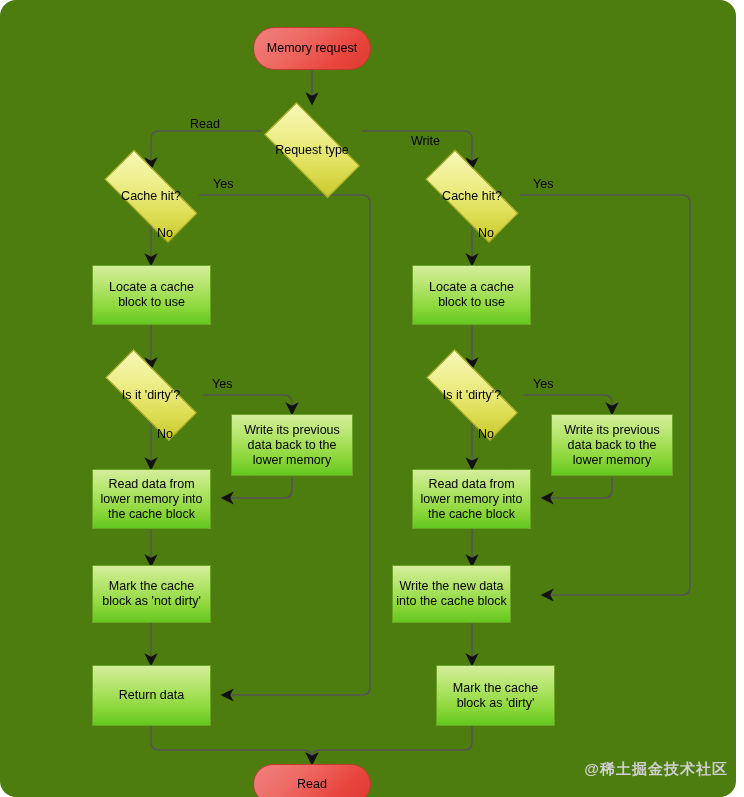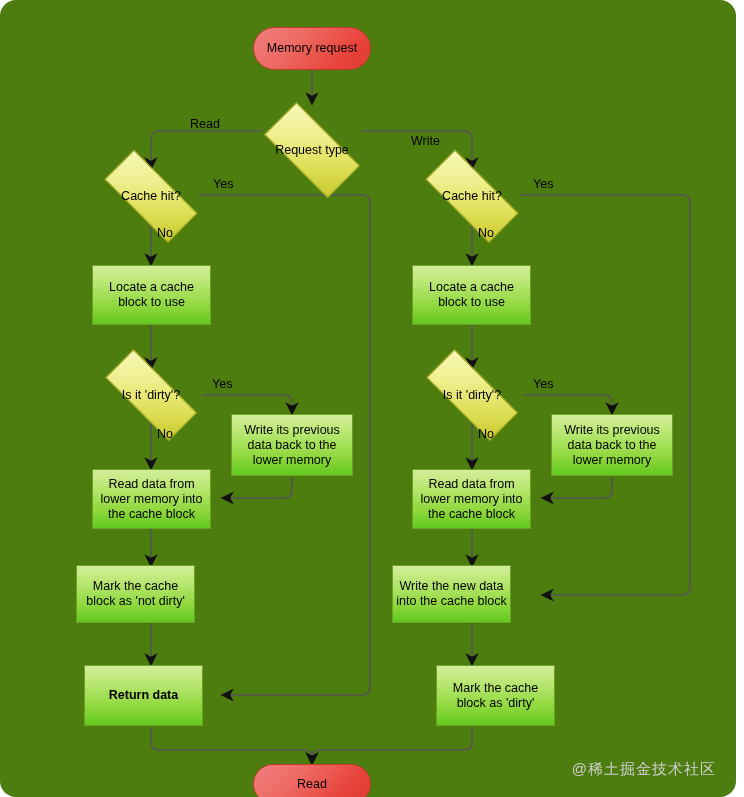--- a/index.html
+++ b/index.html
@@ -71,27 +71,28 @@
   }
   .edge-label {
     position: absolute;
     font-size: 12.5px;
     color: #000000;
     z-index: 4;
     white-space: nowrap;
   }
   .watermark {
     position: absolute;
-    right: 20px;
+    right: 8px;
     bottom: 18px;
     font-size: 15px;
     color: #cfcfcf;
     letter-spacing: 1px;
     z-index: 2;
     user-select: none;
+    font-weight: bold;
   }
 </style>
 </head>
 <body>
 
 <div id="canvas">
 
   <svg id="edges" viewBox="0 0 744 797" xmlns="http://www.w3.org/2000/svg">
     <defs>
       <marker id="arrow" viewBox="0 0 12 12" refX="9" refY="6" markerWidth="9" markerHeight="9" orient="auto-start-reverse">
@@ -152,25 +153,25 @@
   </div>
 
   <div class="node process" style="left:231px; top:414px; width:122px; height:62px;">
     <span>Write its previous data back to the lower memory</span>
   </div>
 
   <div class="node process" style="left:92px; top:469px; width:119px; height:60px;">
     <span>Read data from lower memory into the cache block</span>
   </div>
 
-  <div class="node process" style="left:76px; top:565px; width:119px; height:58px;text-align:center;">
+  <div class="node process" style="left:92px; top:565px; width:119px; height:58px;text-align:center;">
     <span>Mark the cache block as 'not dirty'</span>
   </div>
 
-  <div class="node process" style="left:84px; top:665px; width:119px; height:61px;font-weight:bold;">
+  <div class="node process" style="left:92px; top:665px; width:119px; height:61px;">
     <span>Return data</span>
   </div>
 
   <div class="node decision" style="left:410px; top:168px; width:124px; height:56px;">
     <span class="dia-shape"></span>
     <span class="dia-label">Cache hit?</span>
   </div>
 
   <div class="node process" style="left:412px; top:265px; width:119px; height:60px;">
     <span>Locate a cache block to use</span>

